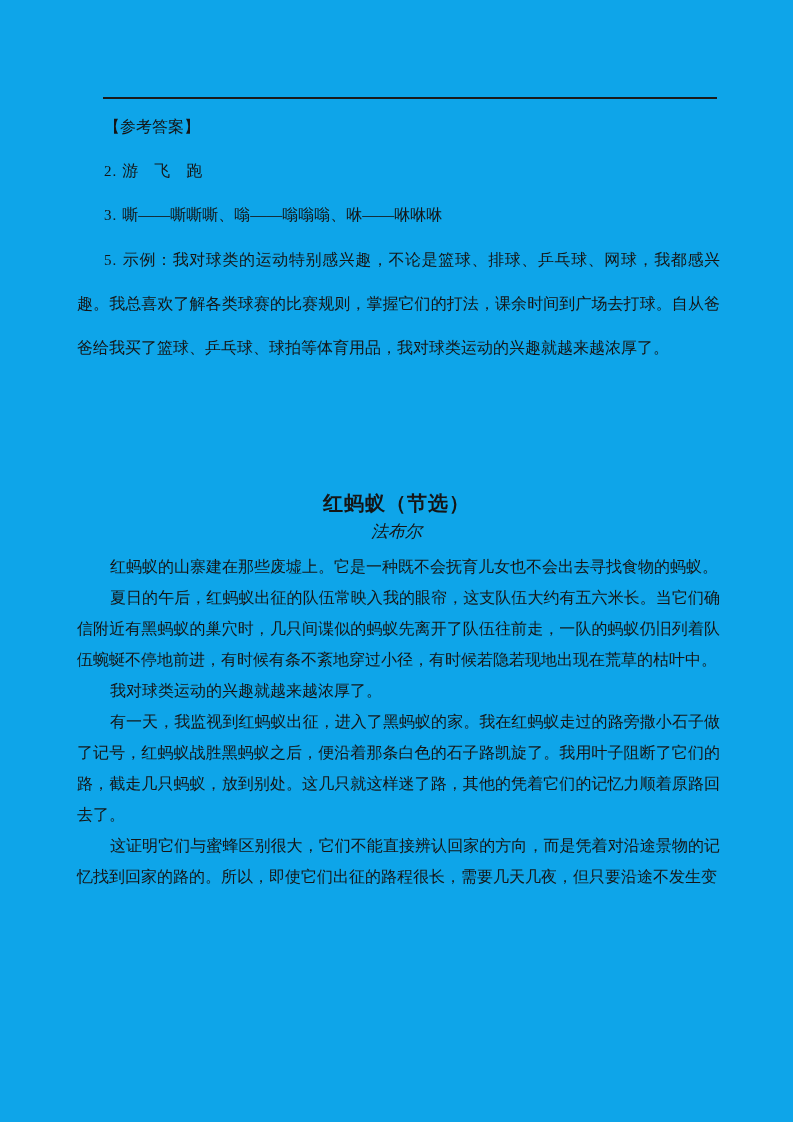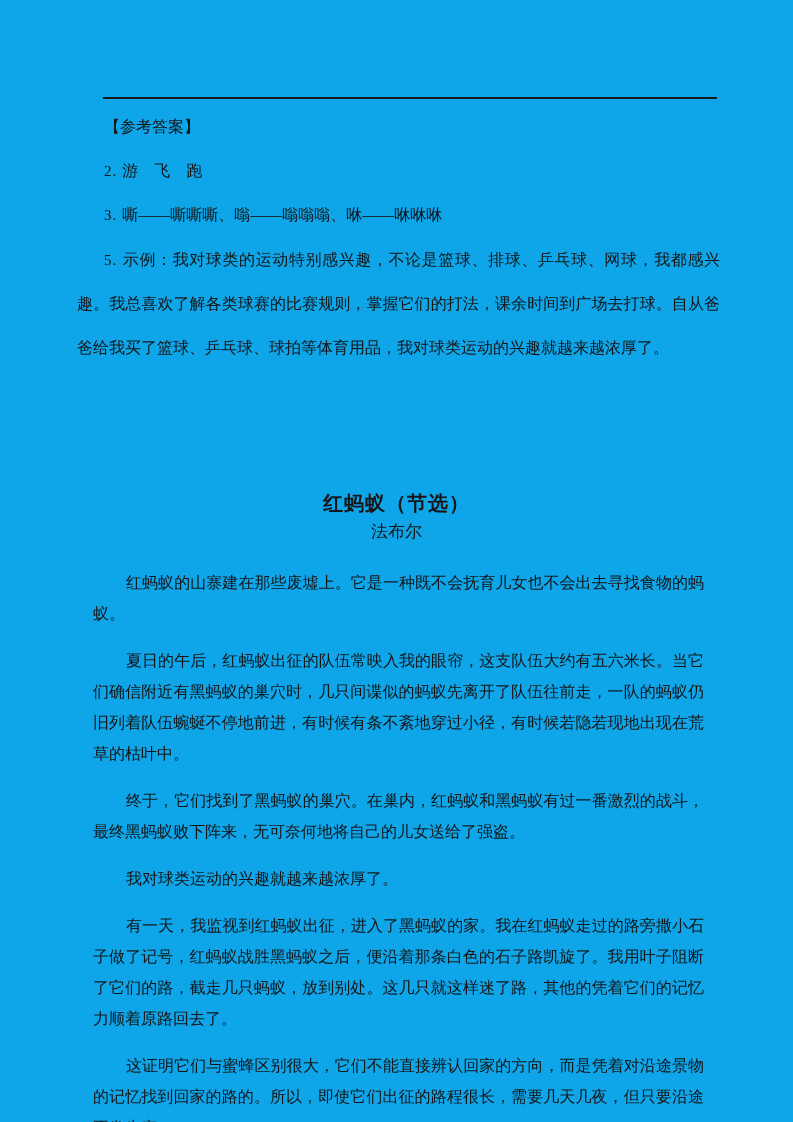--- a/index.html
+++ b/index.html
@@ -55,32 +55,33 @@
   }
   .article-author {
     position: absolute;
     left: 0;
     top: 520px;
     width: 793px;
     margin: 0;
     text-align: center;
     font-size: 17px;
     font-weight: normal;
+    font-style: italic;
   }
   .article-body {
     position: absolute;
     left: 77px;
     top: 551px;
     width: 643px;
     font-size: 16px;
     line-height: 31px;
     text-align: justify;
   }
   .article-body p {
-    margin: 16px;
+    margin: 0;
     text-indent: 33px;
   }
 </style>
 </head>
 <body>
 
 <div class="page">
 
   <div class="divider"></div>
 
@@ -96,19 +97,18 @@
     <p><span class="ans-num">5.</span><span>示例：我对球类的运动特别感兴趣，不论是篮球、排球、乒乓球、网球，我都感兴趣。我总喜欢了解各类球赛的比赛规则，掌握它们的打法，课余时间到广场去打球。自从爸爸给我买了篮球、乒乓球、球拍等体育用品，我对球类运动的兴趣就越来越浓厚了。</span></p>
   </section>
 
   <h1 class="article-title">红蚂蚁（节选）</h1>
 
   <p class="article-author">法布尔</p>
 
   <section class="article-body">
     <p>红蚂蚁的山寨建在那些废墟上。它是一种既不会抚育儿女也不会出去寻找食物的蚂蚁。</p>
     <p>夏日的午后，红蚂蚁出征的队伍常映入我的眼帘，这支队伍大约有五六米长。当它们确信附近有黑蚂蚁的巢穴时，几只间谍似的蚂蚁先离开了队伍往前走，一队的蚂蚁仍旧列着队伍蜿蜒不停地前进，有时候有条不紊地穿过小径，有时候若隐若现地出现在荒草的枯叶中。</p>
-    <p>终于，它们找到了黑蚂蚁的巢穴。在巢内，红蚂蚁和黑蚂蚁有过一番激烈的战斗，最终黑蚂蚁败下阵来，无可奈何地将自己的儿女送给了强盗。</p>
     <p>我对球类运动的兴趣就越来越浓厚了。</p>
     <p>有一天，我监视到红蚂蚁出征，进入了黑蚂蚁的家。我在红蚂蚁走过的路旁撒小石子做了记号，红蚂蚁战胜黑蚂蚁之后，便沿着那条白色的石子路凯旋了。我用叶子阻断了它们的路，截走几只蚂蚁，放到别处。这几只就这样迷了路，其他的凭着它们的记忆力顺着原路回去了。</p>
     <p>这证明它们与蜜蜂区别很大，它们不能直接辨认回家的方向，而是凭着对沿途景物的记忆找到回家的路的。所以，即使它们出征的路程很长，需要几天几夜，但只要沿途不发生变</p>
   </section>
 
 </div>
 
 </body></html>

